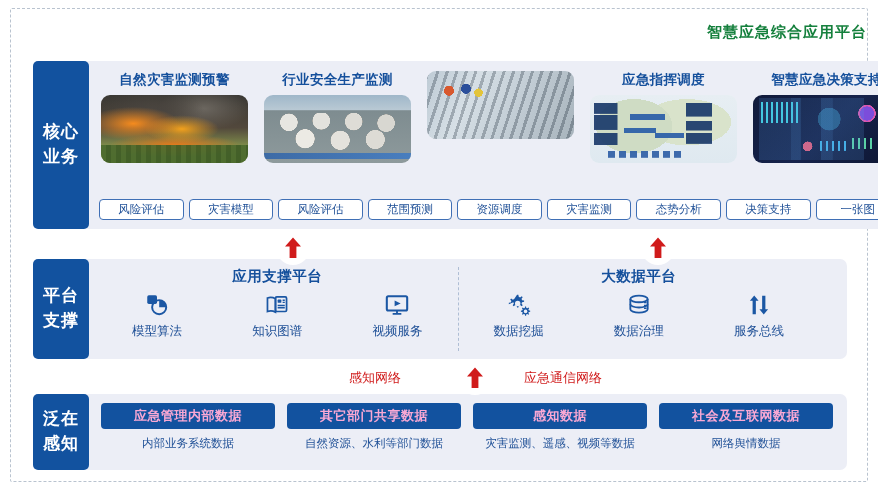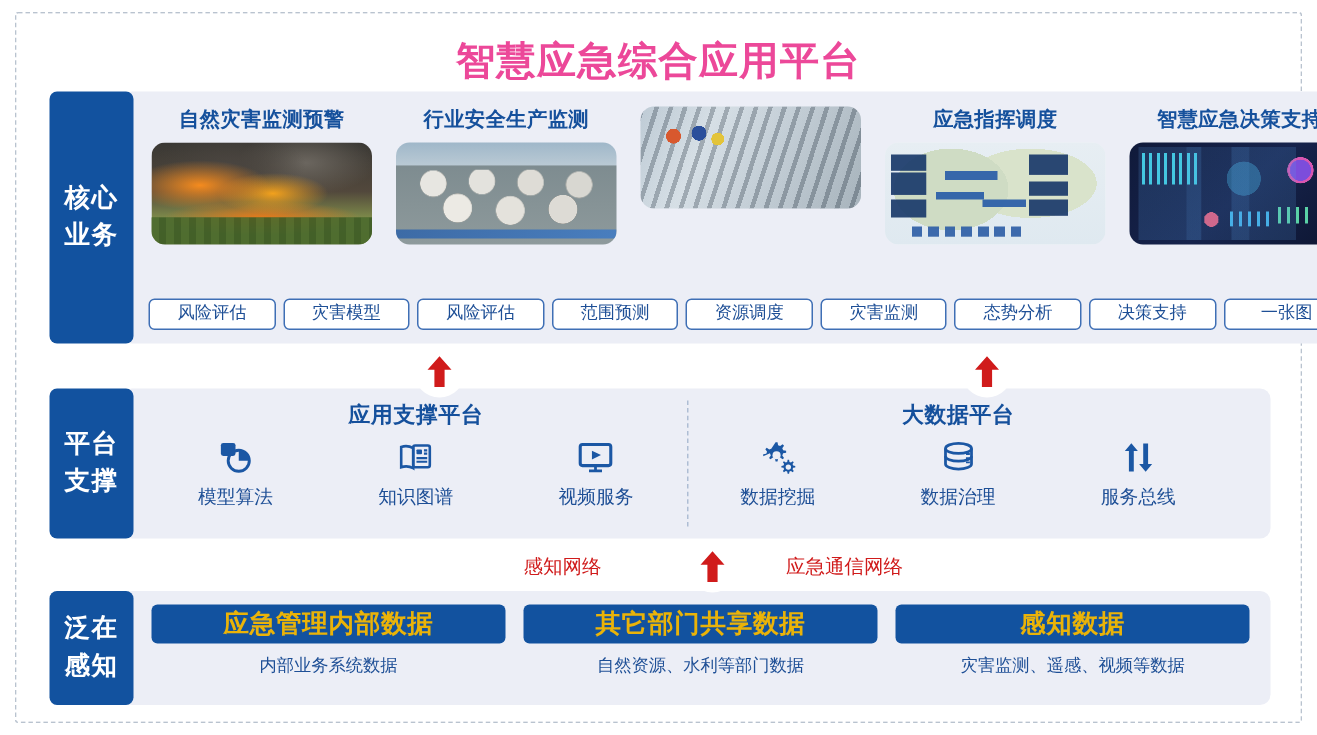--- a/index.html
+++ b/index.html
@@ -16,24 +16,24 @@
     width: 858px; height: 474px;
     border: 1px dashed #b9c3cf;
     border-radius: 2px;
     background: #ffffff;
   }
 
   
   .title {
     position: absolute;
     top: 14px; left: 0; width: 100%;
-    text-align: center;
-    font-size: 26px;
+    text-align: right;
+    font-size: 15px;
     font-weight: bold;
-    color: #ec4899;
+    color: #15803d;
     letter-spacing: 1px;
   }
 
   
   .band {
     position: absolute;
     left: 22px;
     width: 814px;
     display: flex;
     align-items: stretch;
@@ -262,22 +262,22 @@
   #band-sense { top: 385px; height: 76px; }
   #band-sense .bandbody { padding: 9px 14px 8px 20px; }
   .sense-row {
     display: flex;
     justify-content: space-between;
     gap: 12px;
   }
   .sense-col { flex: 1 1 0; text-align: center; }
   .sense-pill {
     background: #12529f;
-    color: #eab308;
-    font-size: 17px;
+    color: #f9a8d4;
+    font-size: 13px;
     font-weight: bold;
     border-radius: 4px;
     line-height: 26px;
     height: 26px;
     letter-spacing: .5px;
     white-space: nowrap;
   }
   .sense-sub {
     font-size: 11.5px;
     color: #1e4f96;
@@ -485,20 +485,24 @@
         <div class="sense-col">
           <div class="sense-pill">其它部门共享数据</div>
           <div class="sense-sub">自然资源、水利等部门数据</div>
         </div>
 
         <div class="sense-col">
           <div class="sense-pill">感知数据</div>
           <div class="sense-sub">灾害监测、遥感、视频等数据</div>
         </div>
 
+        <div class="sense-col">
+          <div class="sense-pill">社会及互联网数据</div>
+          <div class="sense-sub">网络舆情数据</div>
+        </div>
 
       </div>
     </div>
   </div>
 
   <div class="arrow-circle" id="arrow-a">
     <svg width="18" height="22" viewBox="0 0 18 22" fill="#d01b1b">
       <path d="M9 0.5 L17 9.5 H12.4 V21 H5.6 V9.5 H1 Z"></path>
     </svg>
   </div>

